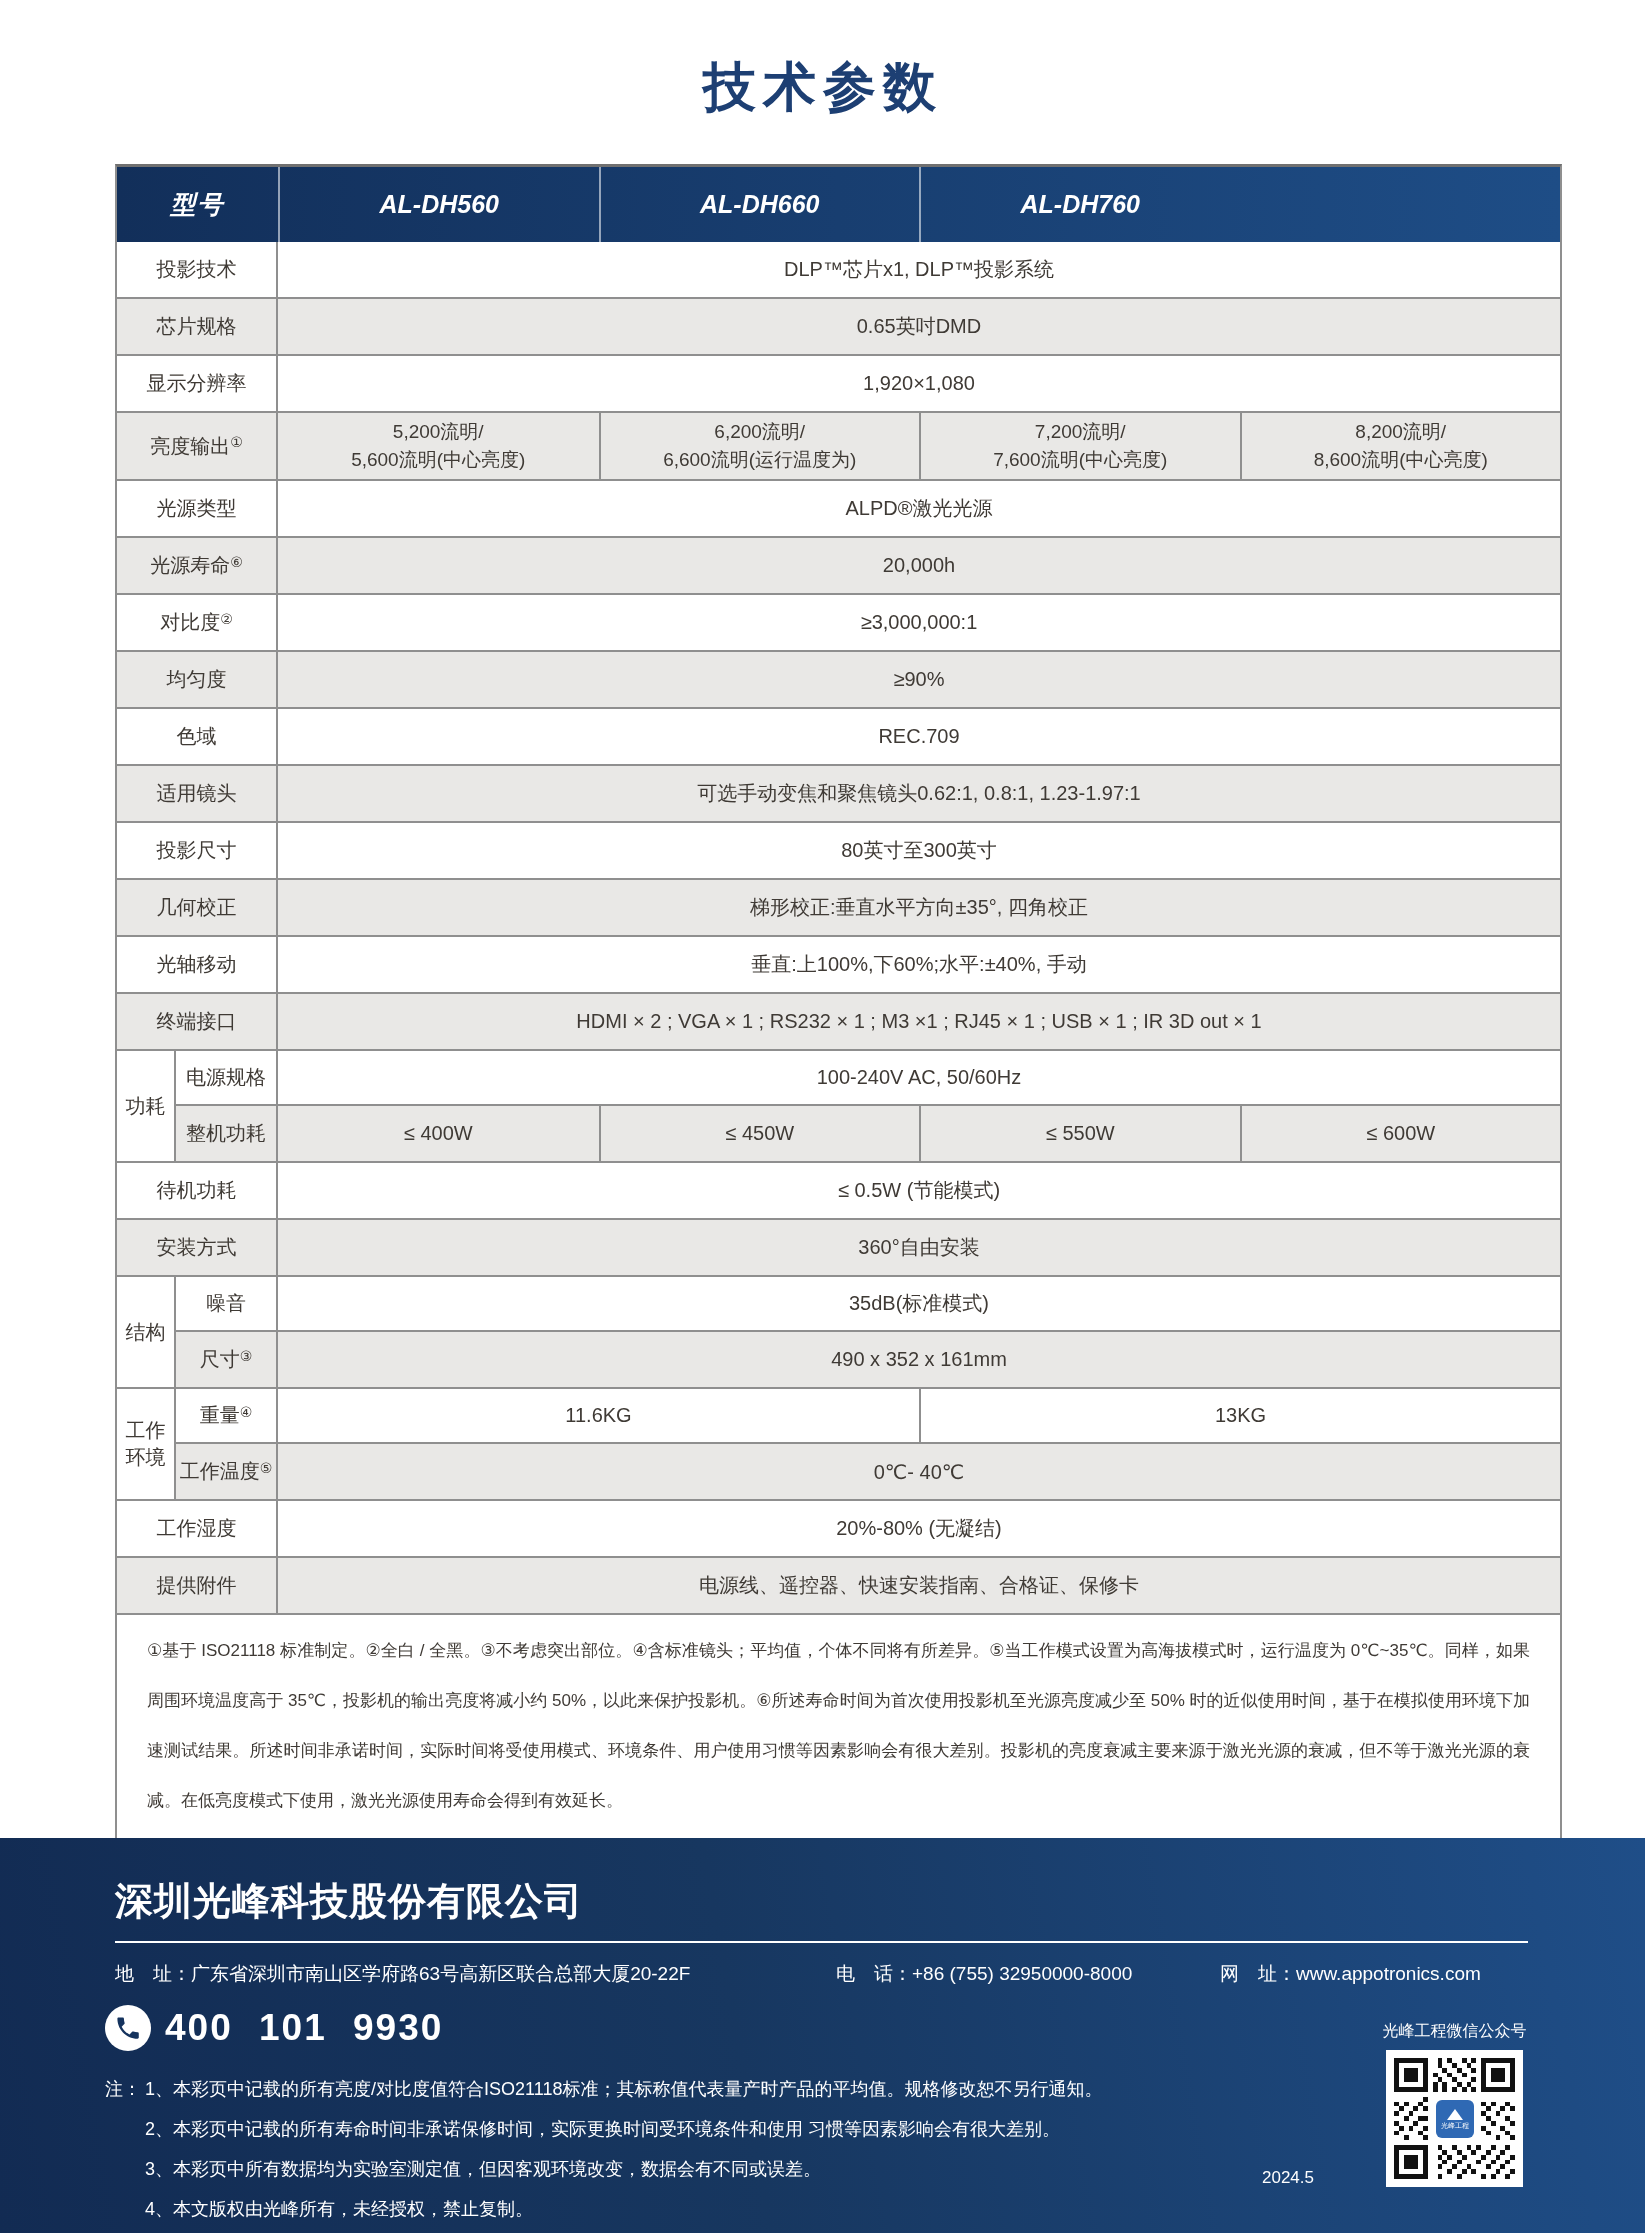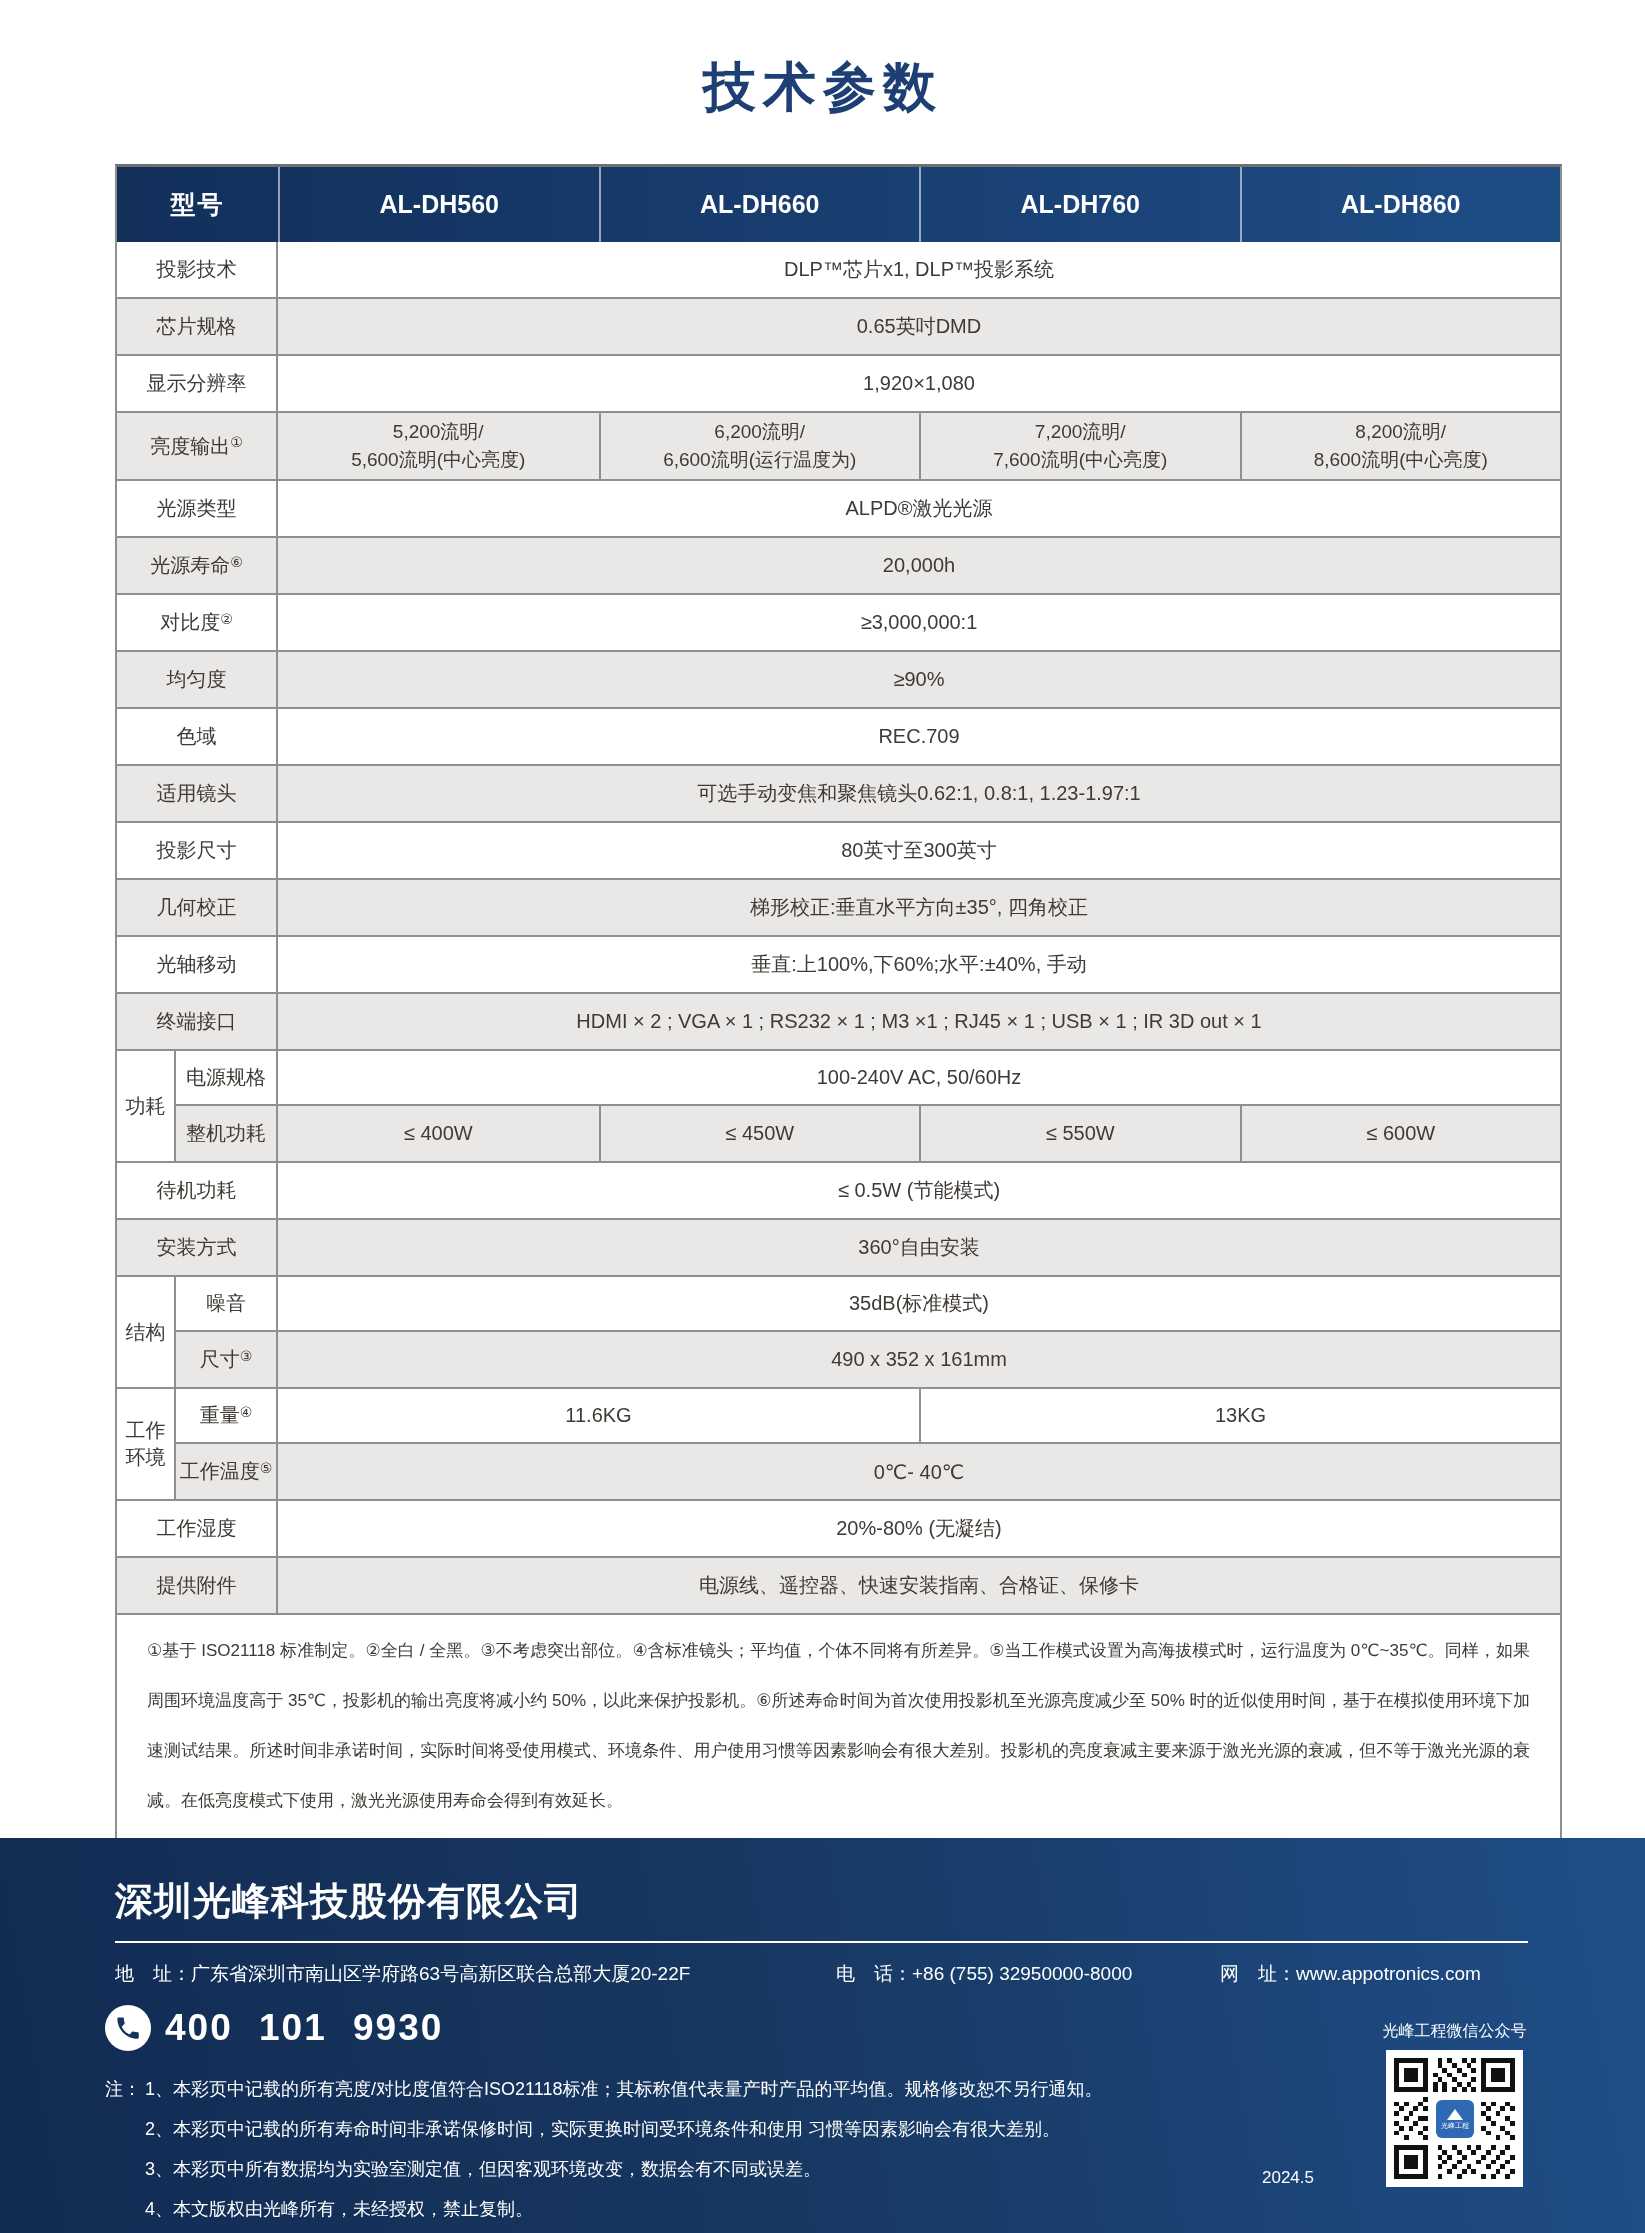--- a/index.html
+++ b/index.html
@@ -15,21 +15,21 @@
   .spec-table{
     position:absolute;left:115px;top:164px;width:1447px;box-sizing:border-box;
     border:2px solid #8f8f8f;border-top:3px solid #707070;background:#fff;
   }
   .thead{
     display:grid;grid-template-columns:161px repeat(4,1fr);height:75px;
     background:linear-gradient(to right,#122f5a,#1e4d86);
   }
   .th{
     display:flex;align-items:center;justify-content:center;
-    color:#ffffff;font-weight:bold;font-size:25px;border-left:2px solid rgba(255,255,255,.55);
+    color:#ffffff;font-weight:bold;font-size:25px;border-left:2px solid rgba(255,255,255,.55);font-style:italic;
   }
   .th:first-child{border-left:none;letter-spacing:2px;}
   .t-row{
     display:grid;grid-template-columns:161px repeat(4,1fr);
     height:55px;border-bottom:2px solid #8f8f8f;background:#fff;
   }
   .t-row.gray{background:#e9e8e6;}
   .row-brightness{height:66px;}
   .lbl{
     border-right:2px solid #8f8f8f;display:flex;align-items:center;justify-content:center;
@@ -101,21 +101,20 @@
 
 <h1 class="page-title">技术参数</h1>
 
 <div class="spec-table">
 
   <div class="thead">
     <div class="th">型号</div>
     <div class="th">AL-DH560</div>
     <div class="th">AL-DH660</div>
     <div class="th">AL-DH760</div>
-    <div class="th">AL-DH860</div>
   </div>
 
   <div class="t-row">
     <div class="lbl">投影技术</div>
     <div class="val cell-full">DLP™芯片x1, DLP™投影系统</div>
   </div>
 
   <div class="t-row gray">
     <div class="lbl">芯片规格</div>
     <div class="val cell-full">0.65英吋DMD</div>

